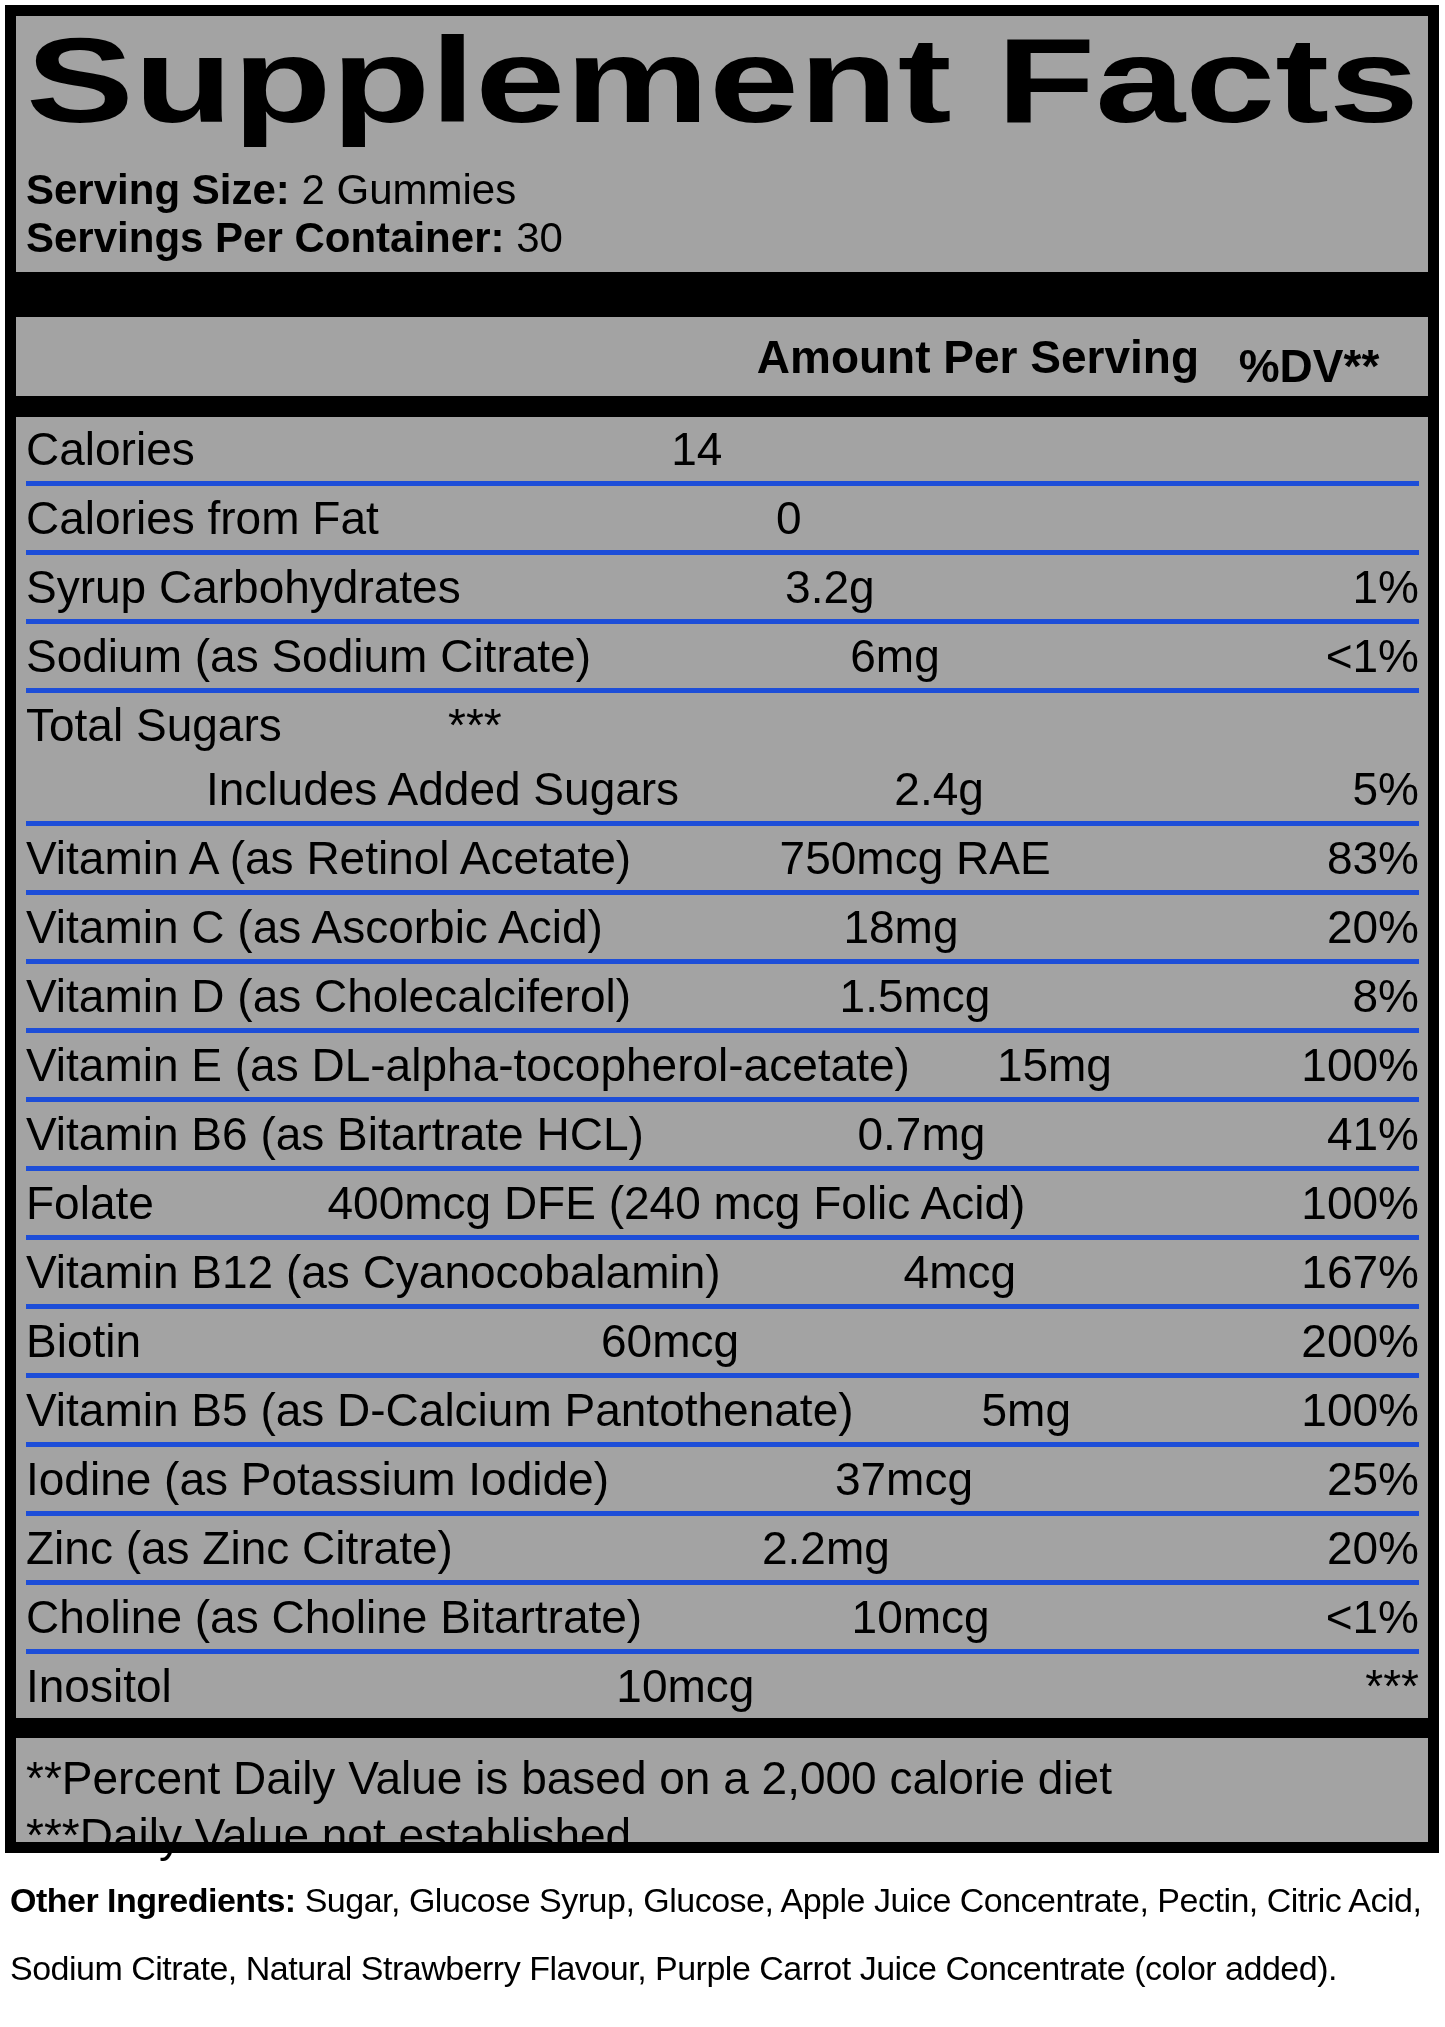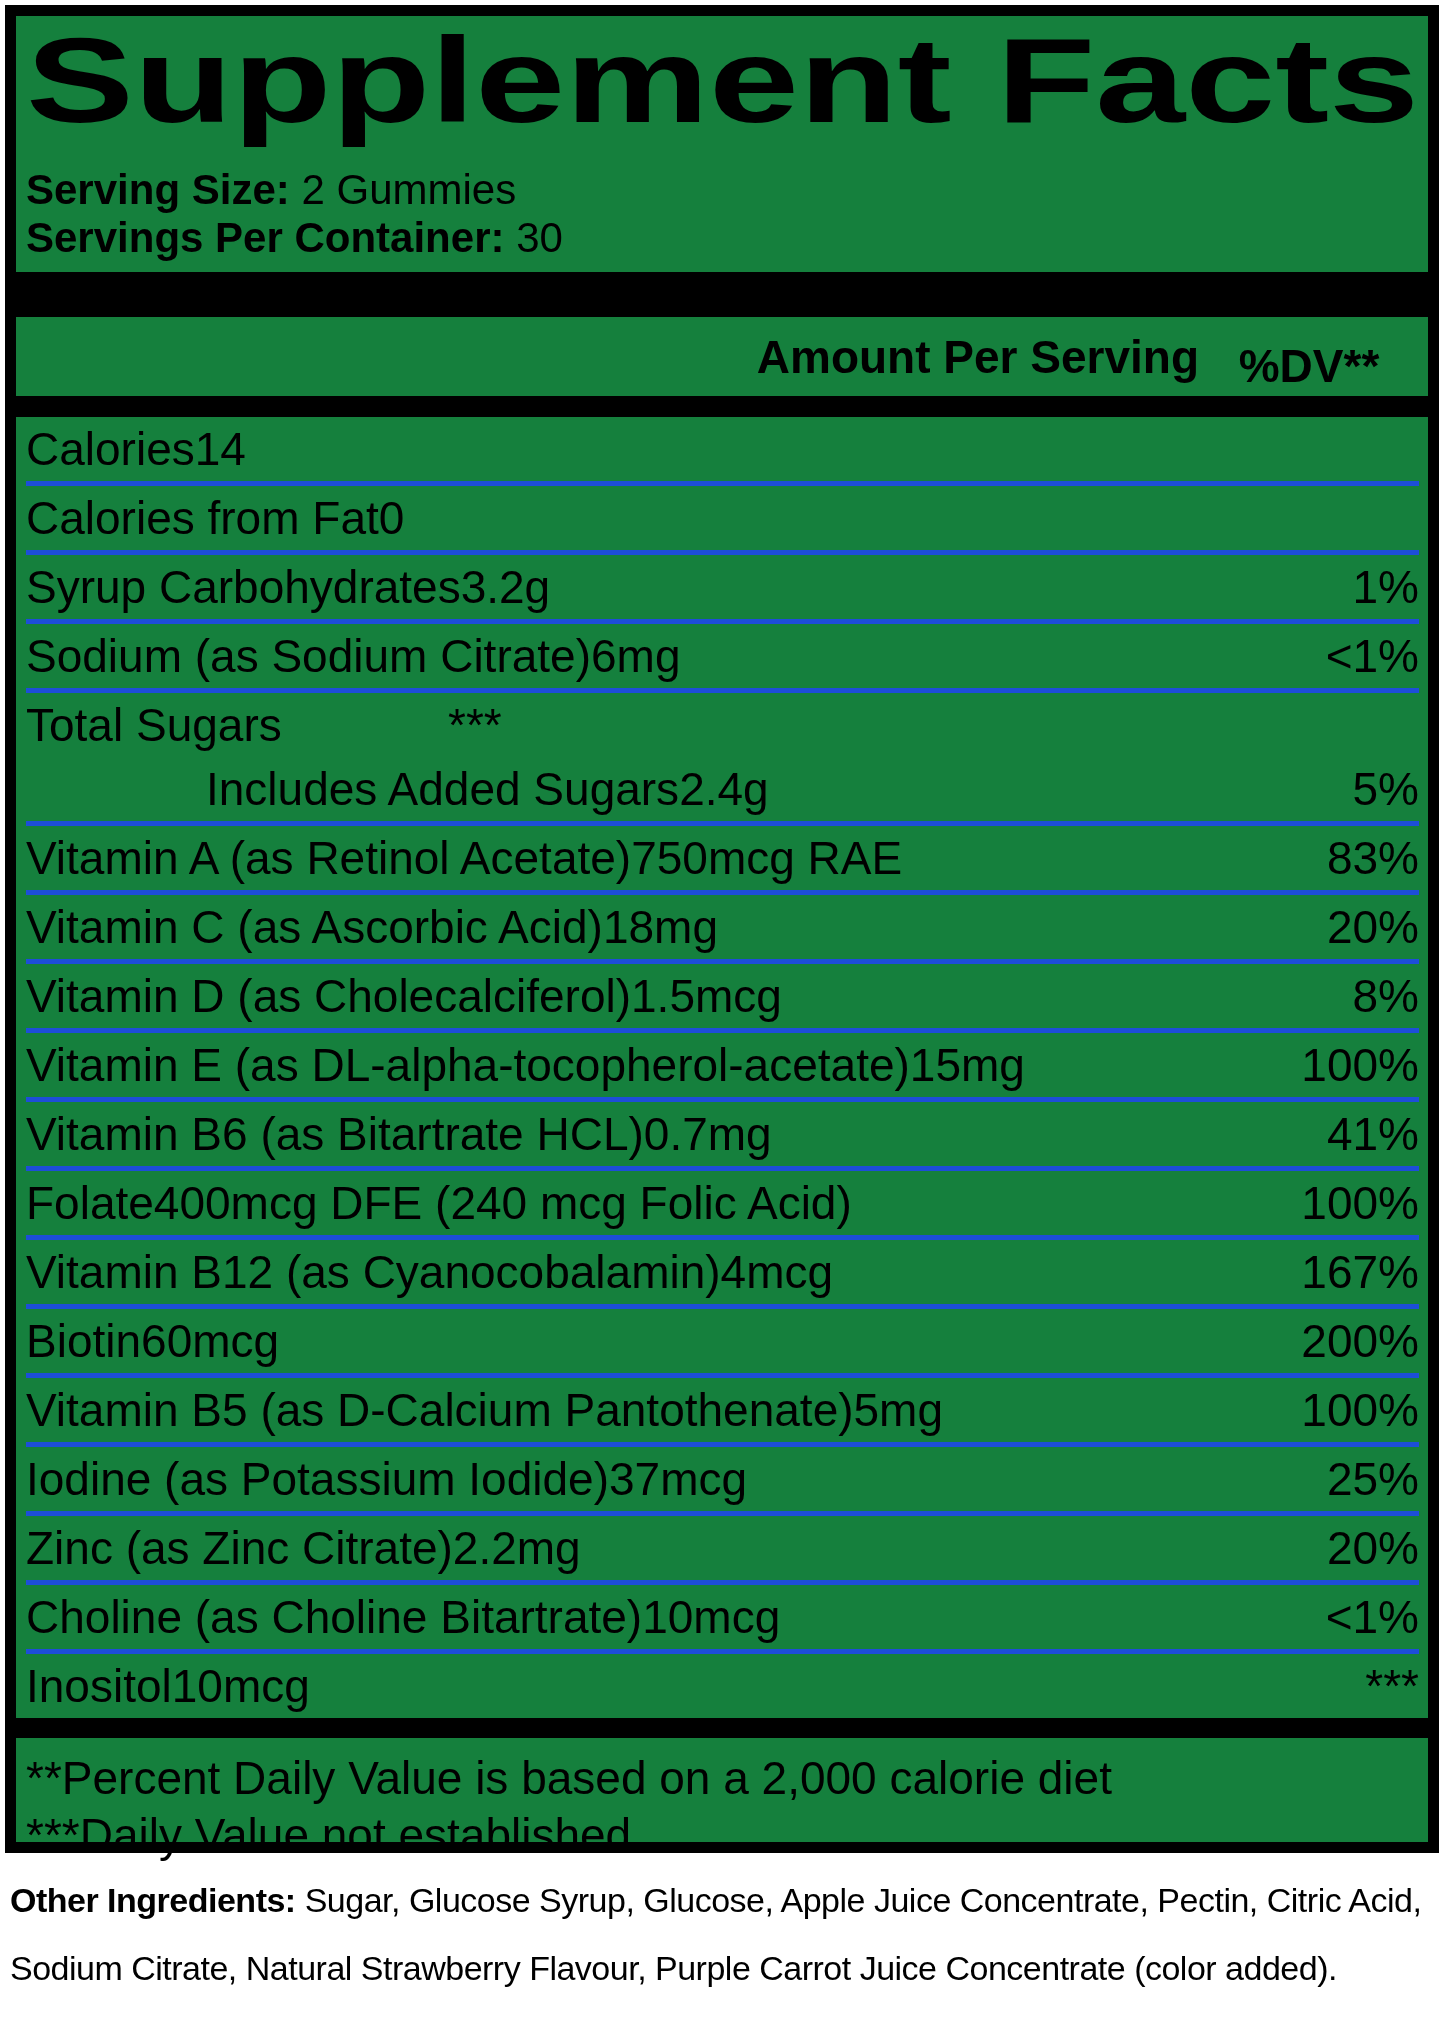--- a/index.html
+++ b/index.html
@@ -5,21 +5,21 @@
   html, body { margin:0; padding:0; }
   body {
     width:1445px; height:2027px;
     background:#ffffff; color:#000000;
     font-family:"Liberation Sans", sans-serif;
     position:relative; overflow:hidden;
   }
   .label-box {
     position:absolute; left:5px; top:5px;
     width:1434px; height:1848px;
-    border:11px solid #000; background:#15803d;
+    border:11px solid #000; background:#a3a3a3;
     box-sizing:border-box;
   }
   .inner { padding:2px 9px 0 10px; }
 
   .title-svg { display:block; width:1393px; height:130px; margin-top:2px; }
   .title-svg text { font-family:"Liberation Sans", sans-serif; font-weight:bold; fill:#000; }
 
   .serving-block { margin-top:16px; }
   .serving-line { font-size:42px; line-height:48px; white-space:nowrap; }
   .b { font-weight:bold; }
@@ -33,21 +33,21 @@
     display:flex; align-items:center; height:79px;
     font-size:46px; font-weight:bold;
   }
   .header-spacer { flex:1; }
   .col-dv { width:220px; text-align:center;margin-top:18px; }
 
   .row { display:flex; align-items:center; height:64px; font-size:46px; }
   .row.divider { border-bottom:5px solid #1d4ed8; }
   .row .name { white-space:pre; }
   .row.indent .name { padding-left:180px; }
-  .row .amount { flex:1; text-align:left; white-space:pre; }
+  .row .amount { flex:1; text-align:center; white-space:pre; }
   .row .dv { width:220px; text-align:right; white-space:pre; }
 
   .footnotes { margin-top:12px; font-size:46px; line-height:57px; }
 
   .other-ingredients {
     position:absolute; left:10px; top:1866px; width:1428px;
     font-size:34px; line-height:68px; letter-spacing:-0.5px;
   }
 </style>
 </head>

